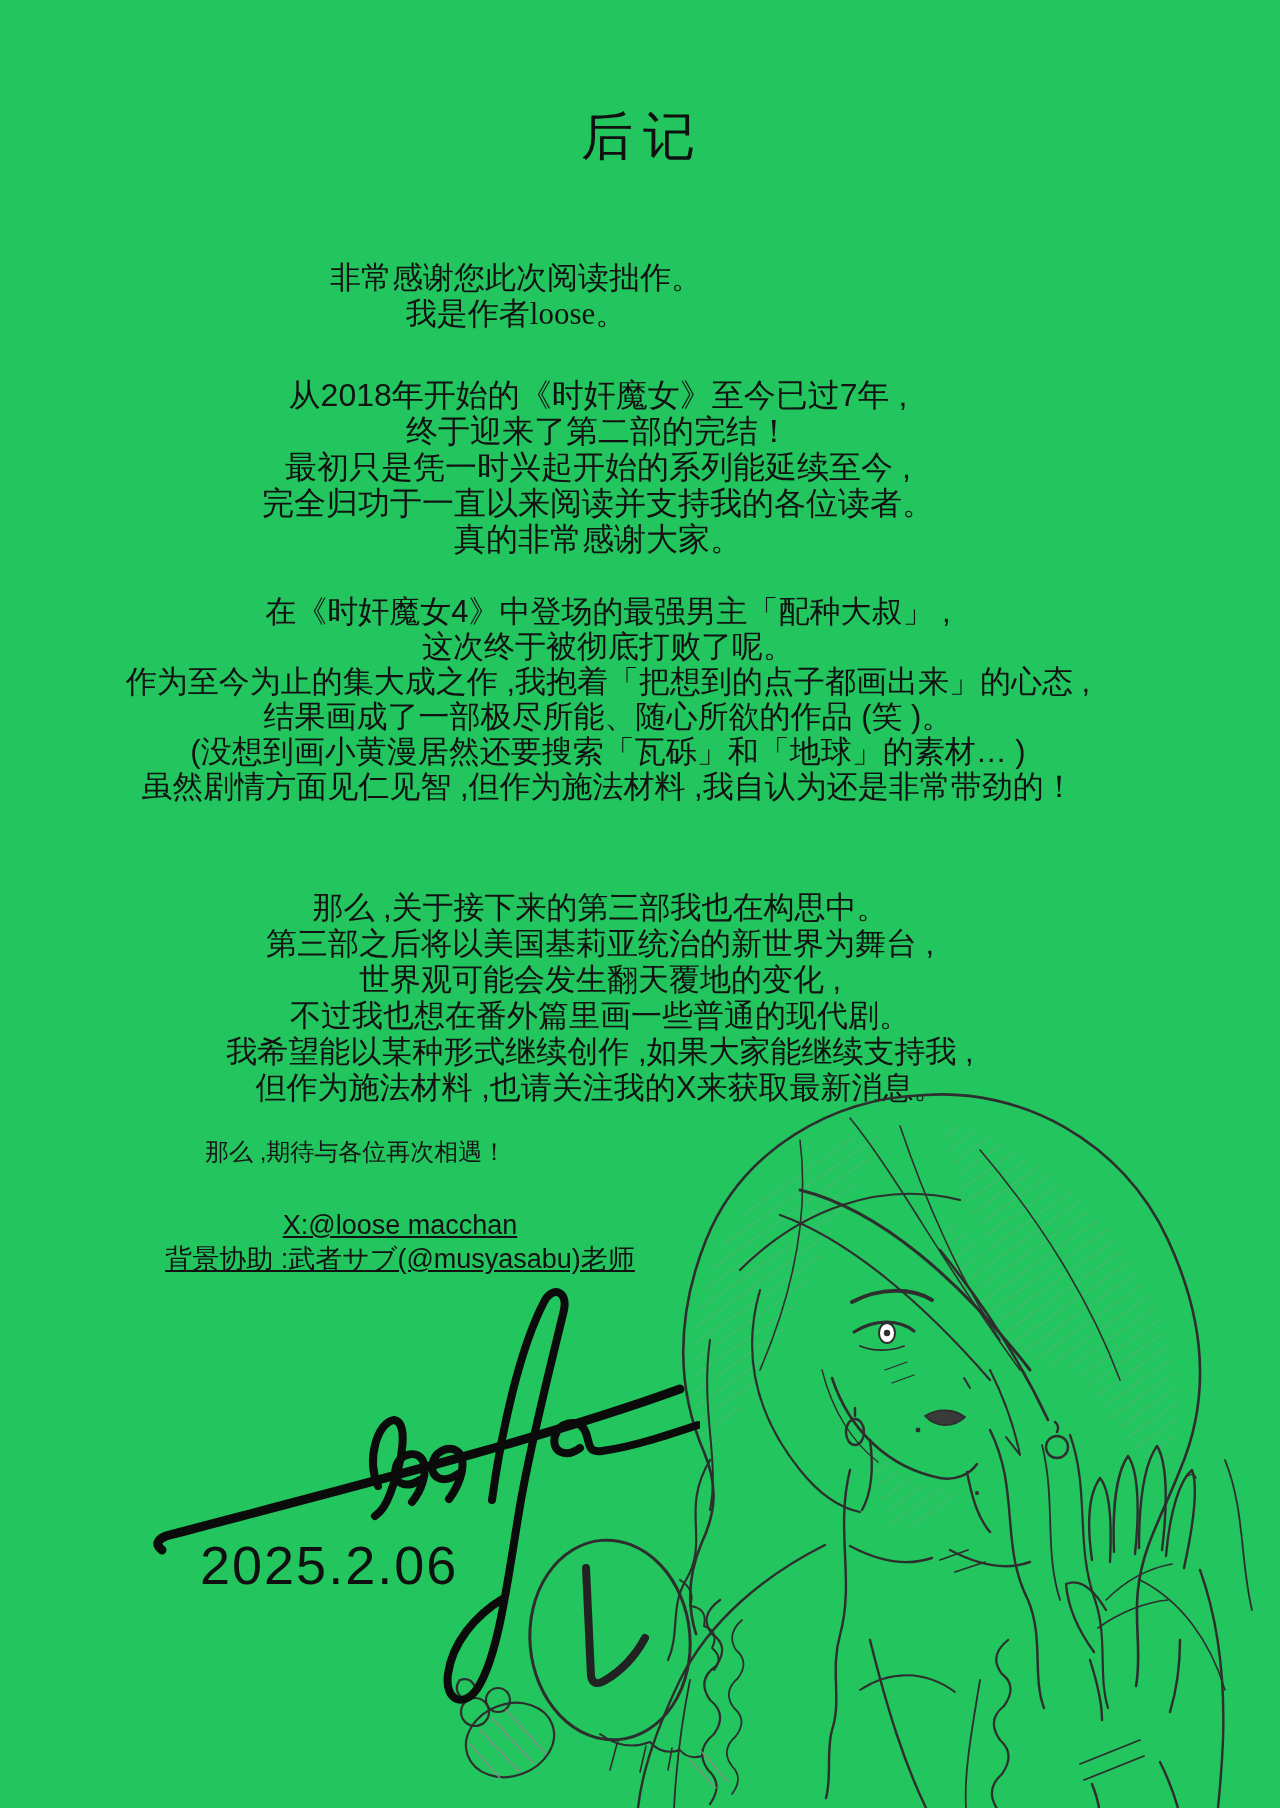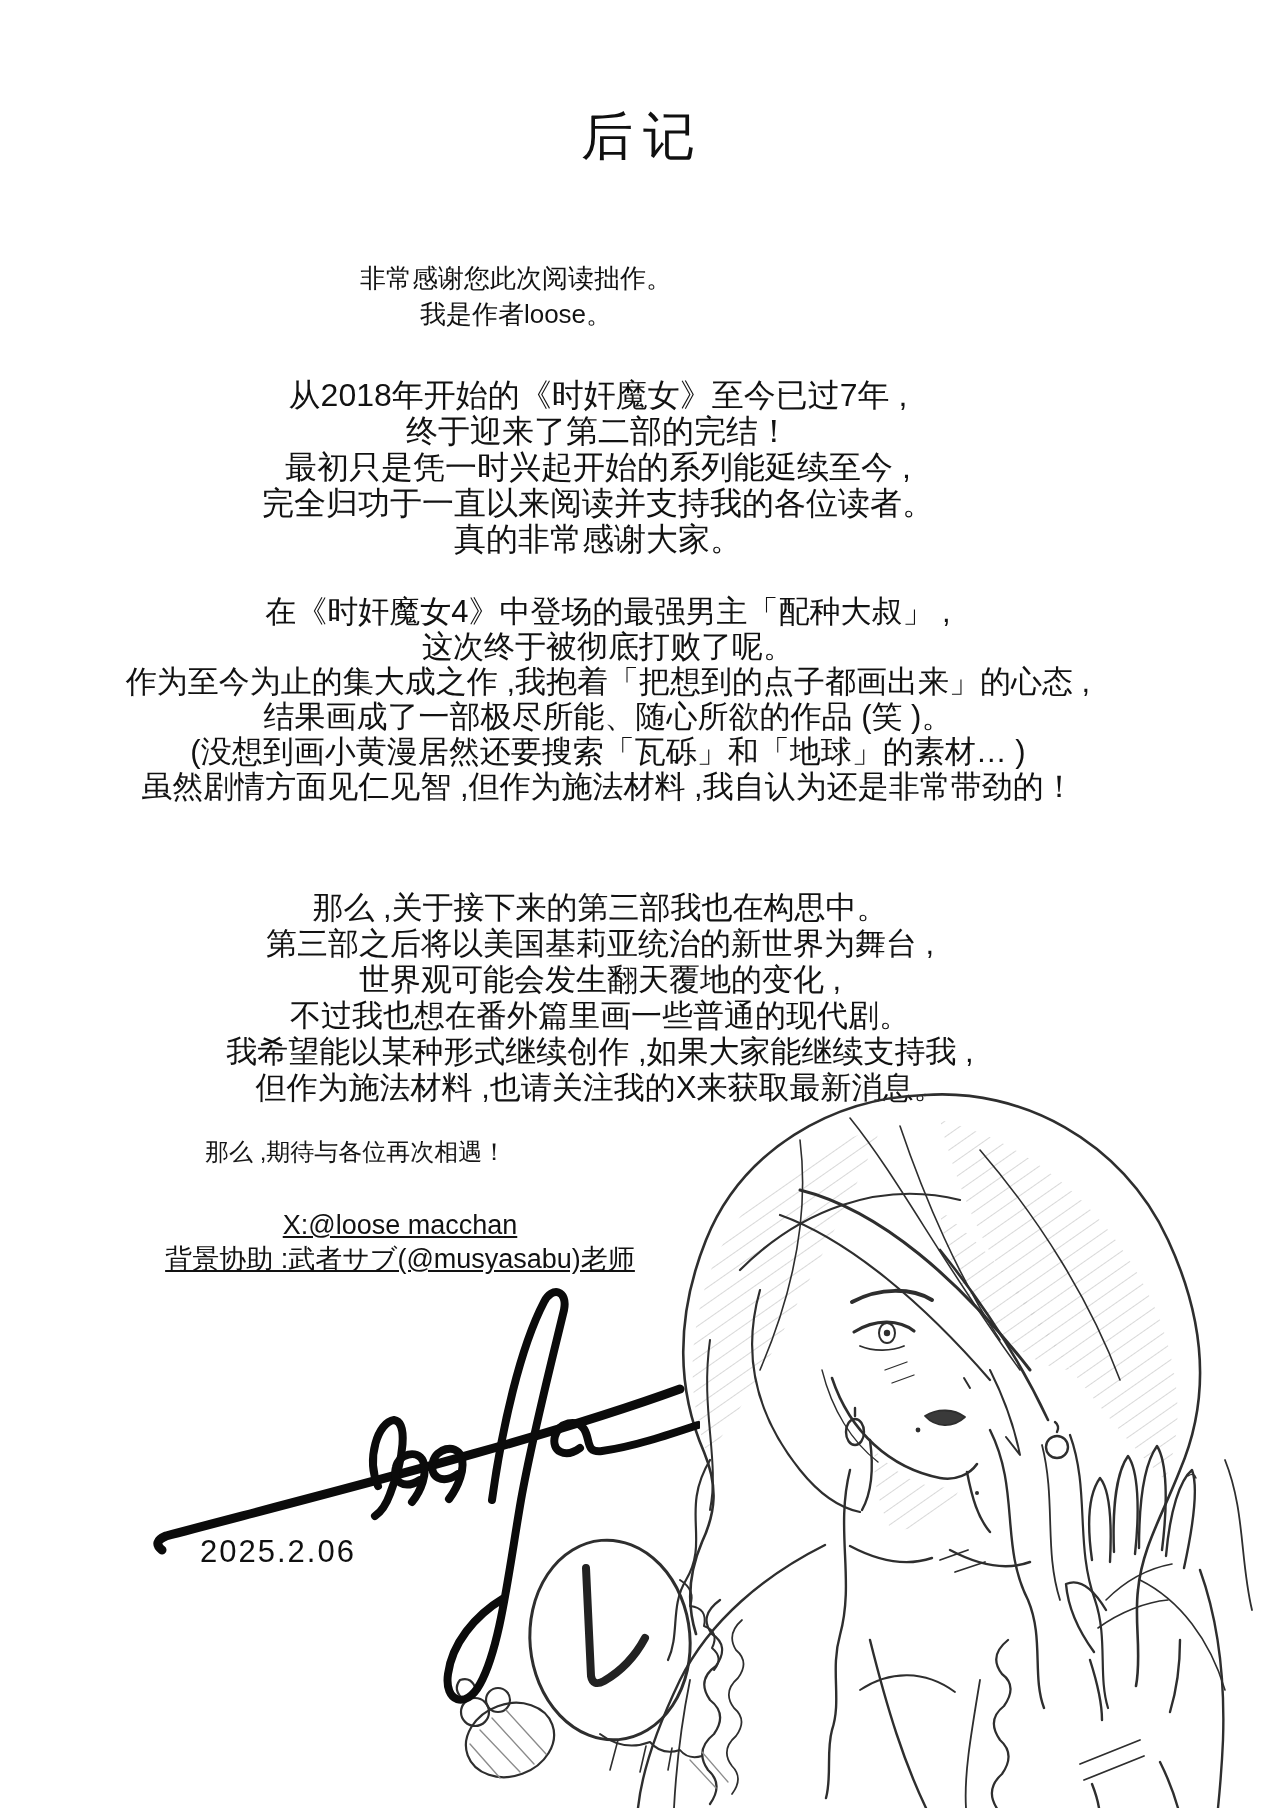--- a/index.html
+++ b/index.html
@@ -1,57 +1,57 @@
 <!DOCTYPE html>
 <html><head>
 <meta charset="utf-8">
 <style>
   html,body{margin:0;padding:0;background:#e8e8e8;}
   .page{
     position:relative;
     width:1280px;
     height:1808px;
     margin:0 auto;
-    background:#ffffff;
+    background:#22c55e;
     overflow:hidden;
     font-family:"Liberation Sans", sans-serif;
     color:#141414;
   }
   .abs{position:absolute;}
   .centered{transform:translateX(-50%);text-align:center;}
   .line{white-space:nowrap;}
 
   .title{
     left:643px; top:102px;
     font-size:52px;
     font-weight:500;
     letter-spacing:10px;
     color:#101010;
   }
   .para{color:#121212;}
-  .p1{left:516px; top:260px; font-size:26px; line-height:36px;}
+  .p1{left:516px; top:260px; font-size:31px; line-height:36px;font-family:Liberation Serif, serif;}
   .p2{left:598px; top:377px; font-size:32px; line-height:36px;}
   .p3{left:608px; top:594px; font-size:31px; line-height:35px;}
   .p4{left:600px; top:890px; font-size:31px; line-height:36px;}
 
   .farewell{
     left:205px; top:1136px;
     font-size:24px;
     color:#161616;
   }
   .credits{
     left:400px; top:1208px;
     font-size:27px;
     line-height:34px;
     color:#121212;
     text-decoration:underline;
   }
   .date{
     left:200px; top:1534px;
-    font-size:31px;
+    font-size:54px;
     letter-spacing:2px;
     color:#101010;
   }
   svg{display:block;}
   .sketch-layer{pointer-events:none;}
 </style>
 </head>
 <body>
 
 <div class="page">

